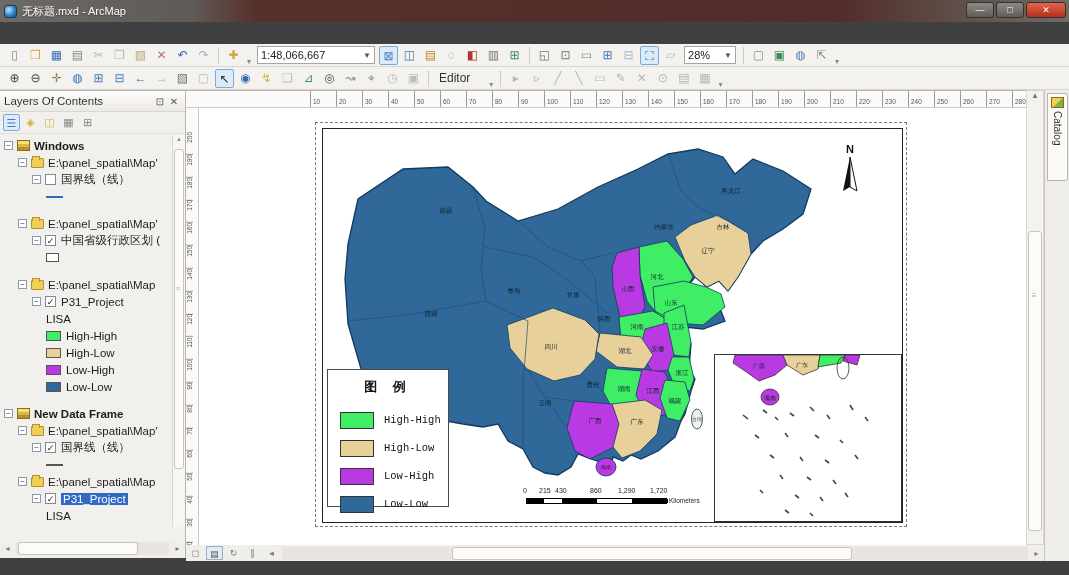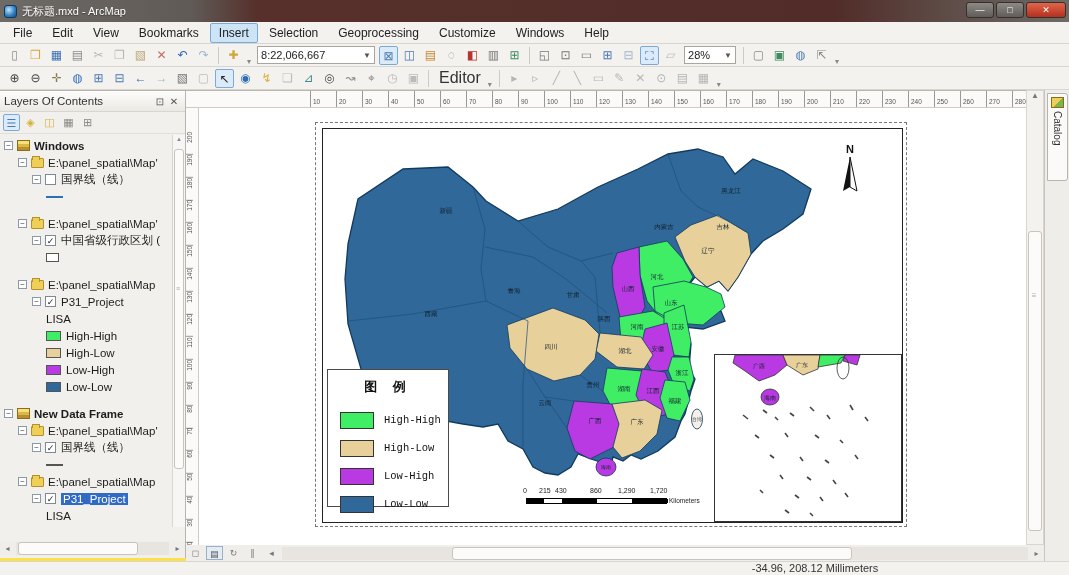--- a/index.html
+++ b/index.html
@@ -1,18 +1,18 @@
 <!DOCTYPE html>
 <html><head>
 <meta charset="utf-8">
 <style>
   * { margin:0; padding:0; box-sizing:border-box; }
   html,body { width:1069px; height:575px; overflow:hidden; }
   body { font-family:"Liberation Sans", sans-serif; font-size:12px; background:#d4d0c8; }
-  #app { position:absolute; left:0; top:0; width:1069px; height:575px; background:#fde047; overflow:hidden; }
+  #app { position:absolute; left:0; top:0; width:1069px; height:575px; background:#404040; overflow:hidden; }
 
   
   #titlebar { position:absolute; left:0; top:0; width:1069px; height:22px;
     background:linear-gradient(90deg,#6e6a66 0%,#5f5a56 18%,#57302b 24%,#512c28 78%,#5d4a45 88%,#6e6a66 100%);
     display:flex; align-items:center; color:#fff; }
   #app-icon { width:13px; height:13px; margin:0 5px 0 4px; border-radius:3px;
     background:radial-gradient(circle at 35% 35%, #bfe3ff, #2e7bbf 60%, #134c7e); border:1px solid #0d3a60; }
   #win-title { font-size:11px; text-shadow:0 1px 1px #00000066; }
   #win-controls { position:absolute; right:3px; top:2px; display:flex; gap:2px; }
   .winbtn { width:28px; height:16px; border:1px solid #33302e; border-radius:3px; color:#fff;
@@ -32,21 +32,21 @@
   #tb1 { top:44px; } #tb2 { top:67px; }
   .tbicon { width:19px; height:19px; text-align:center; line-height:19px; font-size:12px; color:#666;
     margin:0 1px; flex:0 0 auto; }
   .tbicon.boxed { border:1px solid #7ca9d6; background:#dcebf9; border-radius:2px; }
   .tbsep { width:1px; height:17px; background:#cfcbc4; margin:0 4px; flex:0 0 auto; }
   .combo { height:18px; background:#fff; border:1px solid #a9a49c; display:flex; align-items:center;
     font-size:11px; color:#222; padding:0 3px; margin:0 3px; flex:0 0 auto; }
   .combo .arrow { margin-left:6px; font-size:8px; color:#555; }
   #scale-combo { width:118px; justify-content:space-between; }
   #zoom-combo { width:52px; justify-content:space-between; }
-  .editor-label { font-size:16px; color:#333; margin:0 4px 0 6px; }
+  .editor-label { font-size:12px; color:#333; margin:0 16px 0 6px; }
   .overflow { font-size:8px; color:#888; margin:0 3px; align-self:flex-end; }
 
   
   #toc { position:absolute; left:0; top:90px; width:186px; height:468px; background:#f2f0ed;
     border-right:1px solid #b9b5ae; border-top:1px solid #b9b5ae; }
   #toc-header { height:21px; display:flex; align-items:center; padding:0 4px; color:#333;
     font-size:11.5px; background:linear-gradient(#fdfdfc,#ece9e4); border-bottom:1px solid #d9d5cf; }
   #toc-header .sp { flex:1; }
   .hdr-ico { width:14px; color:#555; font-size:10px; text-align:center; }
   #toc-tools { height:22px; display:flex; align-items:center; padding-left:2px; border-bottom:1px solid #e2ded8; }
@@ -151,49 +151,37 @@
   <div id="titlebar">
     <span id="app-icon"></span>
     <span id="win-title">无标题.mxd - ArcMap</span>
     <span id="win-controls">
       <span class="winbtn">—</span>
       <span class="winbtn">□</span>
       <span class="winbtn close">✕</span>
     </span>
   </div>
 
-  <div id="menubar">
-    <span class="menu-item">File</span>
-      <span class="menu-item">Edit</span>
-      <span class="menu-item">View</span>
-      <span class="menu-item">Bookmarks</span>
-      <span class="menu-item active">Insert</span>
-      <span class="menu-item">Selection</span>
-      <span class="menu-item">Geoprocessing</span>
-      <span class="menu-item">Customize</span>
-      <span class="menu-item">Windows</span>
-      <span class="menu-item">Help</span>
-  </div>
 
   <div id="tb1" class="toolbar">
     <span class="tbicon" style="color: rgb(138, 138, 138);">▯</span>
       <span class="tbicon" style="color: rgb(212, 166, 60);">❒</span>
       <span class="tbicon" style="color: rgb(58, 111, 181);">▦</span>
       <span class="tbicon" style="color: rgb(138, 138, 138);">▤</span>
       <span class="tbicon" style="color: rgb(181, 181, 181);">✂</span>
       <span class="tbicon" style="color: rgb(181, 181, 181);">❐</span>
       <span class="tbicon" style="color: rgb(187, 169, 122);">▧</span>
       <span class="tbicon" style="color: rgb(192, 106, 96);">✕</span>
       <span class="tbicon" style="color: rgb(47, 102, 179);">↶</span>
       <span class="tbicon" style="color: rgb(159, 182, 204);">↷</span>
     <span class="tbsep"></span>
     <span class="tbicon" style="color:#d2a63c">✚</span>
     <span class="overflow">▾</span>
     <span id="scale-combo" class="combo">
-      <span>8:22,066,667</span>
+      <span>1:48,066,667</span>
       <span class="arrow">▼</span>
     </span>
     <span class="tbicon boxed" style="color: rgb(74, 122, 181);">⊠</span>
       <span class="tbicon" style="color: rgb(74, 122, 181);">◫</span>
       <span class="tbicon" style="color: rgb(200, 134, 42);">▤</span>
       <span class="tbicon" style="color: rgb(119, 119, 119);">◌</span>
       <span class="tbicon" style="color: rgb(181, 52, 46);">◧</span>
       <span class="tbicon" style="color: rgb(119, 119, 119);">▥</span>
       <span class="tbicon" style="color: rgb(63, 138, 95);">⊞</span>
     <span class="tbsep"></span>
@@ -597,17 +585,14 @@
       <span class="navbtn pressed" style="color: rgb(85, 85, 85);">▤</span>
       <span class="navbtn" style="color: rgb(119, 119, 119);">↻</span>
       <span class="navbtn" style="color: rgb(119, 119, 119);">∥</span>
       <span class="navbtn" style="color: rgb(119, 119, 119);">◂</span>
     <span class="strack">
       <span class="sthumb" style="left:170px;width:400px;"></span>
     </span>
     <span class="sbtn">▸</span>
   </div>
 
-  <div id="statusbar">
-    <span id="coords">-34.96, 208.12 Millimeters</span>
-  </div>
 
 </div>
 
 </body></html>

